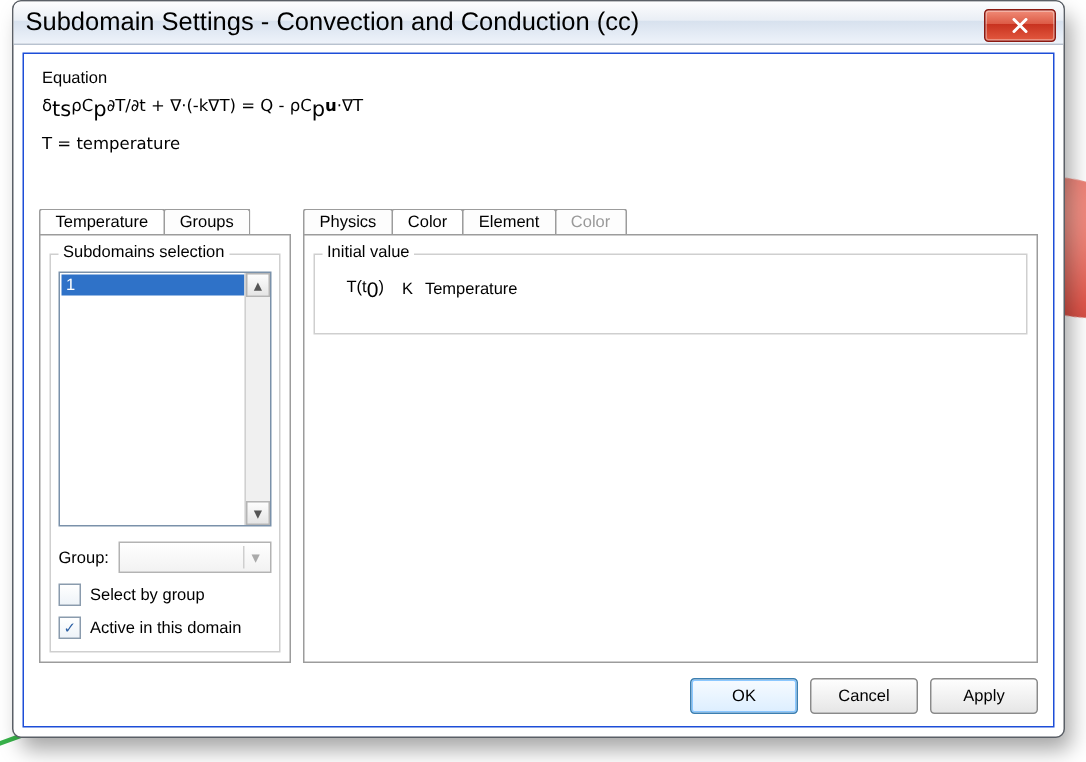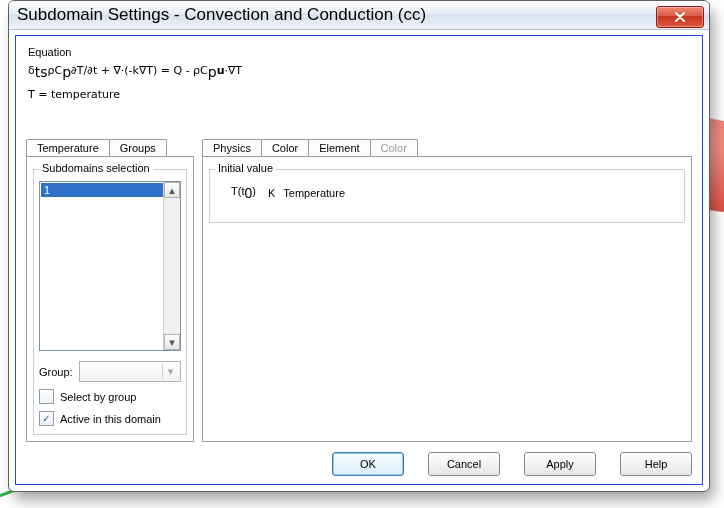--- a/index.html
+++ b/index.html
@@ -70,21 +70,21 @@
   .right{flex:1;display:flex;flex-direction:column;}
   .right .panel{flex:1;}
   .right .group{left:6px;right:6px;top:6px;bottom:auto;height:60px;}
   .right .group-frame{bottom:0;}
   .init-row{position:absolute;left:10px;top:22px;display:flex;align-items:center;gap:8px;}
   .tt0{white-space:nowrap;margin-left:12px;}
   .txt{width:190px;height:18px;border:1px solid #7a91aa;padding:1px 3px;font:11px "Segoe UI";background:#fff;}
   .unit{margin-left:4px;}
 
   
-  .btnbar{position:absolute;right:10px;bottom:8px;display:flex;gap:24px;}
+  .btnbar{position:absolute;right:10px;bottom:8px;display:flex;gap:8px;}
   .btn{min-width:70px;height:22px;border:1px solid #8a8a8a;border-radius:3px;
     background:linear-gradient(#fefefe,#e6e6e6);display:flex;align-items:center;justify-content:center;cursor:pointer;}
   .btn.default{border:1px solid #3c7fb1;box-shadow:0 0 0 1px #8cc8ff inset;
     background:linear-gradient(#f7fbff,#dceeff);}
 </style>
 </head>
 <body>
 
 <div class="stage">
   <div class="bg-blob"></div>
@@ -166,17 +166,16 @@
               </div>
             </div>
           </div>
         </div>
       </div>
 
       <div class="btnbar">
         <div class="btn default">OK</div>
         <div class="btn">Cancel</div>
         <div class="btn">Apply</div>
-        <div class="btn">Help</div>
       </div>
     </div>
   </div>
 </div>
 
 </body></html>

